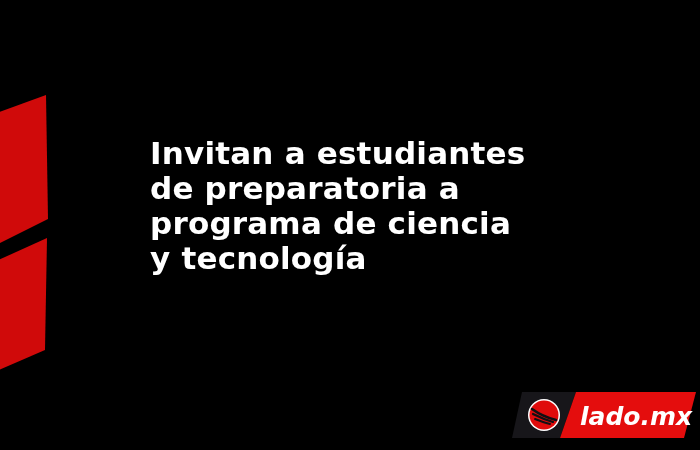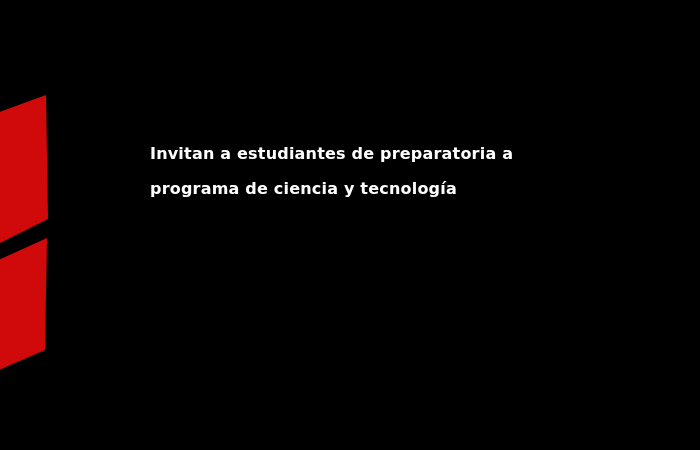--- a/index.html
+++ b/index.html
@@ -26,21 +26,21 @@
     pointer-events: none;
   }
 
   
   .headline {
     position: absolute;
     left: 150px;
     top: 136px;
     width: 380px;
     color: #ffffff;
-    font-size: 16px;
+    font-size: 31px;
     font-weight: bold;
     line-height: 35px;
     letter-spacing: 0.2px;
     white-space: pre-line;
   }
 
   
   .logo {
     position: absolute;
     left: 512px;
@@ -68,14 +68,32 @@
 
   <div class="left-marks">
     <svg width="60" height="450" viewBox="0 0 60 450" xmlns="http://www.w3.org/2000/svg">
       <polygon points="-6,114 46,95 48,219 -6,246" fill="#d00a0a"></polygon>
       <polygon points="-6,262 47,238 45,350 -6,372" fill="#d00a0a"></polygon>
     </svg>
   </div>
 
   <div class="headline">Invitan a estudiantes de preparatoria a programa de ciencia y tecnología</div>
 
+  <div class="logo">
+    <svg class="logo-svg" viewBox="0 0 184 46" xmlns="http://www.w3.org/2000/svg">
+
+      <polygon points="10,0 64,0 48,46 0,46" fill="#17161a"></polygon>
+
+      <polygon points="64,0 184,0 172,46 48,46" fill="#e40d0d"></polygon>
+
+      <g>
+        <circle cx="32" cy="23" r="16" fill="#ffffff"></circle>
+        <circle cx="32" cy="23" r="14.5" fill="#e00c0c"></circle>
+        <path d="M20 17 C27 22, 36 26, 44 28" stroke="#111013" stroke-width="2.6" fill="none" stroke-linecap="round"></path>
+        <path d="M21 22 C27 25, 34 28, 41 30" stroke="#111013" stroke-width="2.2" fill="none" stroke-linecap="round"></path>
+        <path d="M23 27 C28 29, 33 31, 38 32" stroke="#111013" stroke-width="1.9" fill="none" stroke-linecap="round"></path>
+      </g>
+
+      <text class="logo-text" x="68" y="33">lado.mx</text>
+    </svg>
+  </div>
 
 </div>
 
 </body></html>

